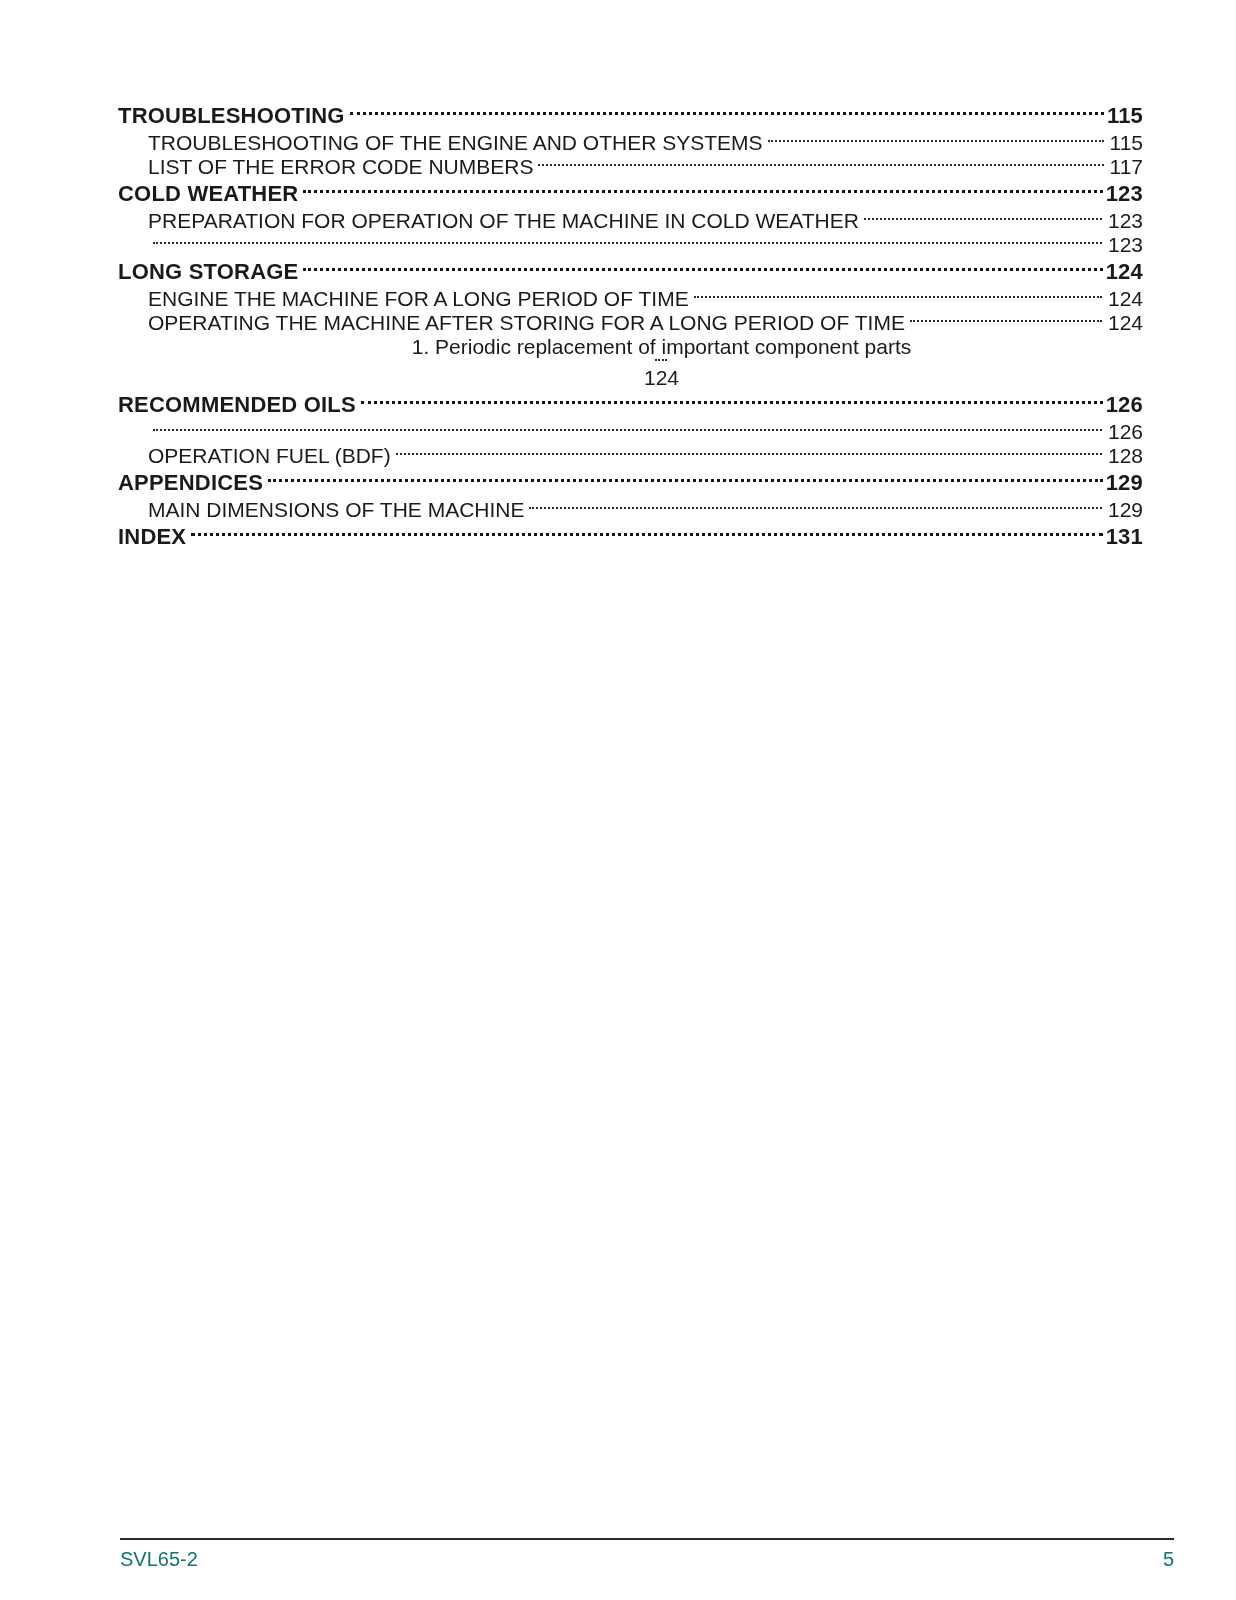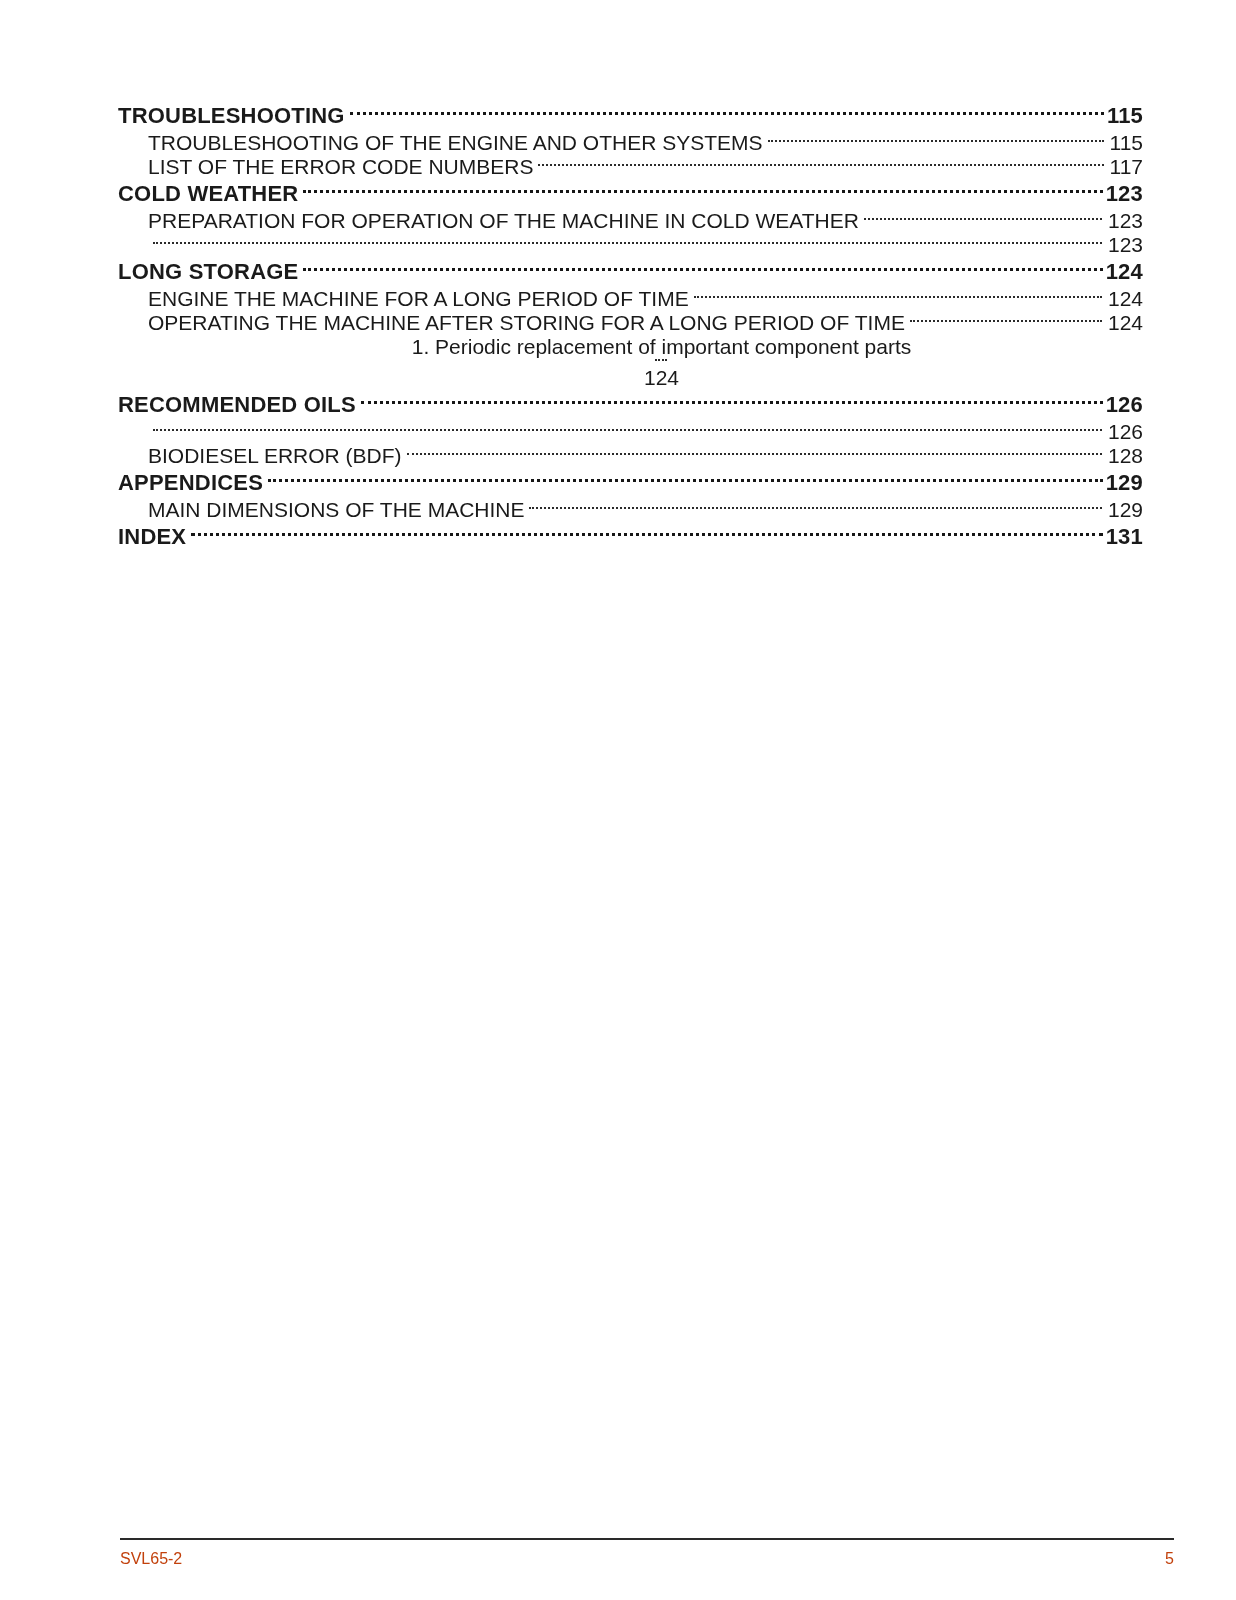--- a/index.html
+++ b/index.html
@@ -69,23 +69,23 @@
     height: 0;
     border-top: 2px solid #2a2a2a;
   }
   .footer-text {
     position: absolute;
     left: 120px;
     right: 62px;
     top: 1548px;
     display: flex;
     justify-content: space-between;
-    font-size: 16px;
+    font-size: 20px;
     line-height: 22px;
-    color: #c2410c;
+    color: #0f766e;
   }
 </style>
 </head>
 <body>
 
 <main class="toc">
   <section class="toc-section">
     <div class="row head">
       <span class="title">TROUBLESHOOTING</span>
       <span class="leader head-leader"></span>
@@ -156,21 +156,21 @@
       <span class="leader head-leader"></span>
       <span class="pagenum">126</span>
     </div>
 
   <div class="row item">
     <span class="leader item-leader"></span>
     <span class="pagenum">126</span>
   </div>
 
   <div class="row item">
-    <span class="label">BIODIESEL ERROR (BDF)</span>
+    <span class="label">OPERATION FUEL (BDF)</span>
     <span class="leader item-leader"></span>
     <span class="pagenum">128</span>
   </div>
 </section>
 
   <section class="toc-section">
     <div class="row head">
       <span class="title">APPENDICES</span>
       <span class="leader head-leader"></span>
       <span class="pagenum">129</span>

